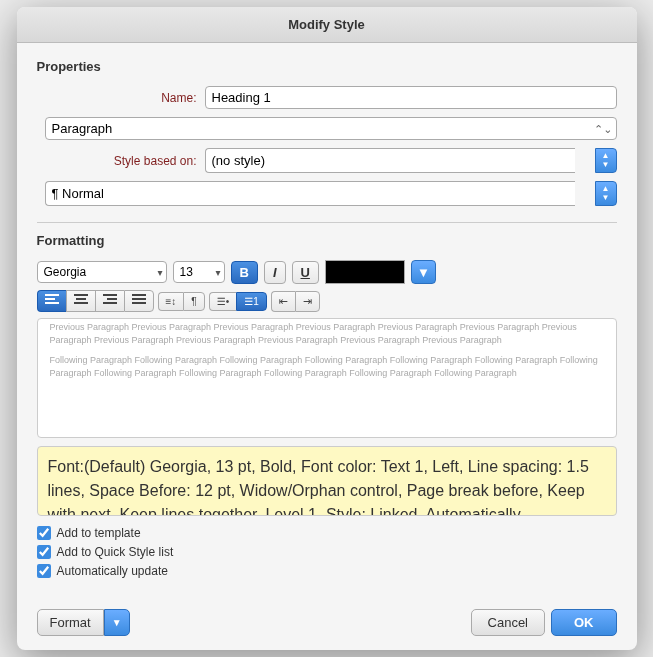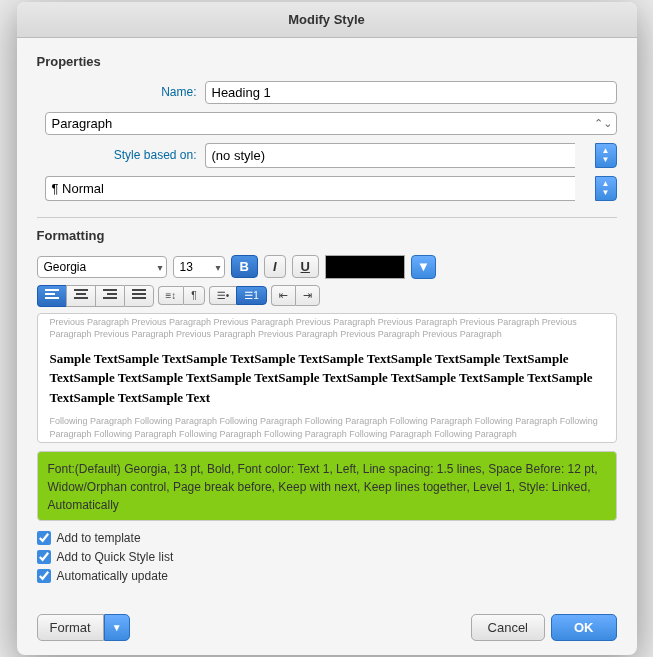--- a/index.html
+++ b/index.html
@@ -40,21 +40,21 @@
     .properties-section {
       margin-bottom: 16px;
     }
     .form-row {
       display: flex;
       align-items: center;
       margin-bottom: 8px;
     }
     .form-label {
       text-align: right;
-      color: #0369a1;
+      color: #7f1d1d;
       font-size: 12px;
       flex-shrink: 0;
     }
     .form-control-wrap {
       flex: 1;
       margin-left: 8px;
     }
     input[type="text"].form-input {
       width: 100%;
       padding: 3px 6px;
@@ -265,23 +265,23 @@
       margin-bottom: 8px;
     }
     .preview-follow {
       font-size: 9px;
       color: #aaa;
       line-height: 1.4;
     }
     .description-box {
       border: 1px solid #ccc;
       border-radius: 4px;
-      background: #84cc16;
+      background: #fef9c3;
       padding: 8px 10px;
-      font-size: 12px;
+      font-size: 16px;
       color: #333;
       line-height: 1.5;
       max-height: 70px;
       overflow: hidden;
       margin-bottom: 10px;
     }
     .checkbox-row {
       display: flex;
       align-items: center;
       gap: 6px;
@@ -485,21 +485,20 @@
         </div>
 
         <div class="btn-group">
           <button class="align-btn">⇤</button>
           <button class="align-btn" style="border-right:1px solid #aaa;">⇥</button>
         </div>
       </div>
 
       <div class="preview-box">
         <div class="preview-prev">Previous Paragraph Previous Paragraph Previous Paragraph Previous Paragraph Previous Paragraph Previous Paragraph Previous Paragraph Previous Paragraph Previous Paragraph Previous Paragraph Previous Paragraph Previous Paragraph</div>
-        <div class="preview-sample">Sample TextSample TextSample TextSample TextSample TextSample TextSample TextSample TextSample TextSample TextSample TextSample TextSample TextSample TextSample TextSample TextSample TextSample Text</div>
         <div class="preview-follow">Following Paragraph Following Paragraph Following Paragraph Following Paragraph Following Paragraph Following Paragraph Following Paragraph Following Paragraph Following Paragraph Following Paragraph Following Paragraph Following Paragraph</div>
       </div>
 
       <div class="description-box">
         <span>Font:(Default) Georgia, 13 pt, Bold, Font color: Text 1, Left, Line spacing: 1.5 lines, Space Before:  12 pt, Widow/Orphan control, Page break before, Keep with next, Keep lines together, Level 1, Style: Linked, Automatically</span>
       </div>
     </div>
 
     <div class="checkbox-row">
       <input type="checkbox" checked="" style="">

